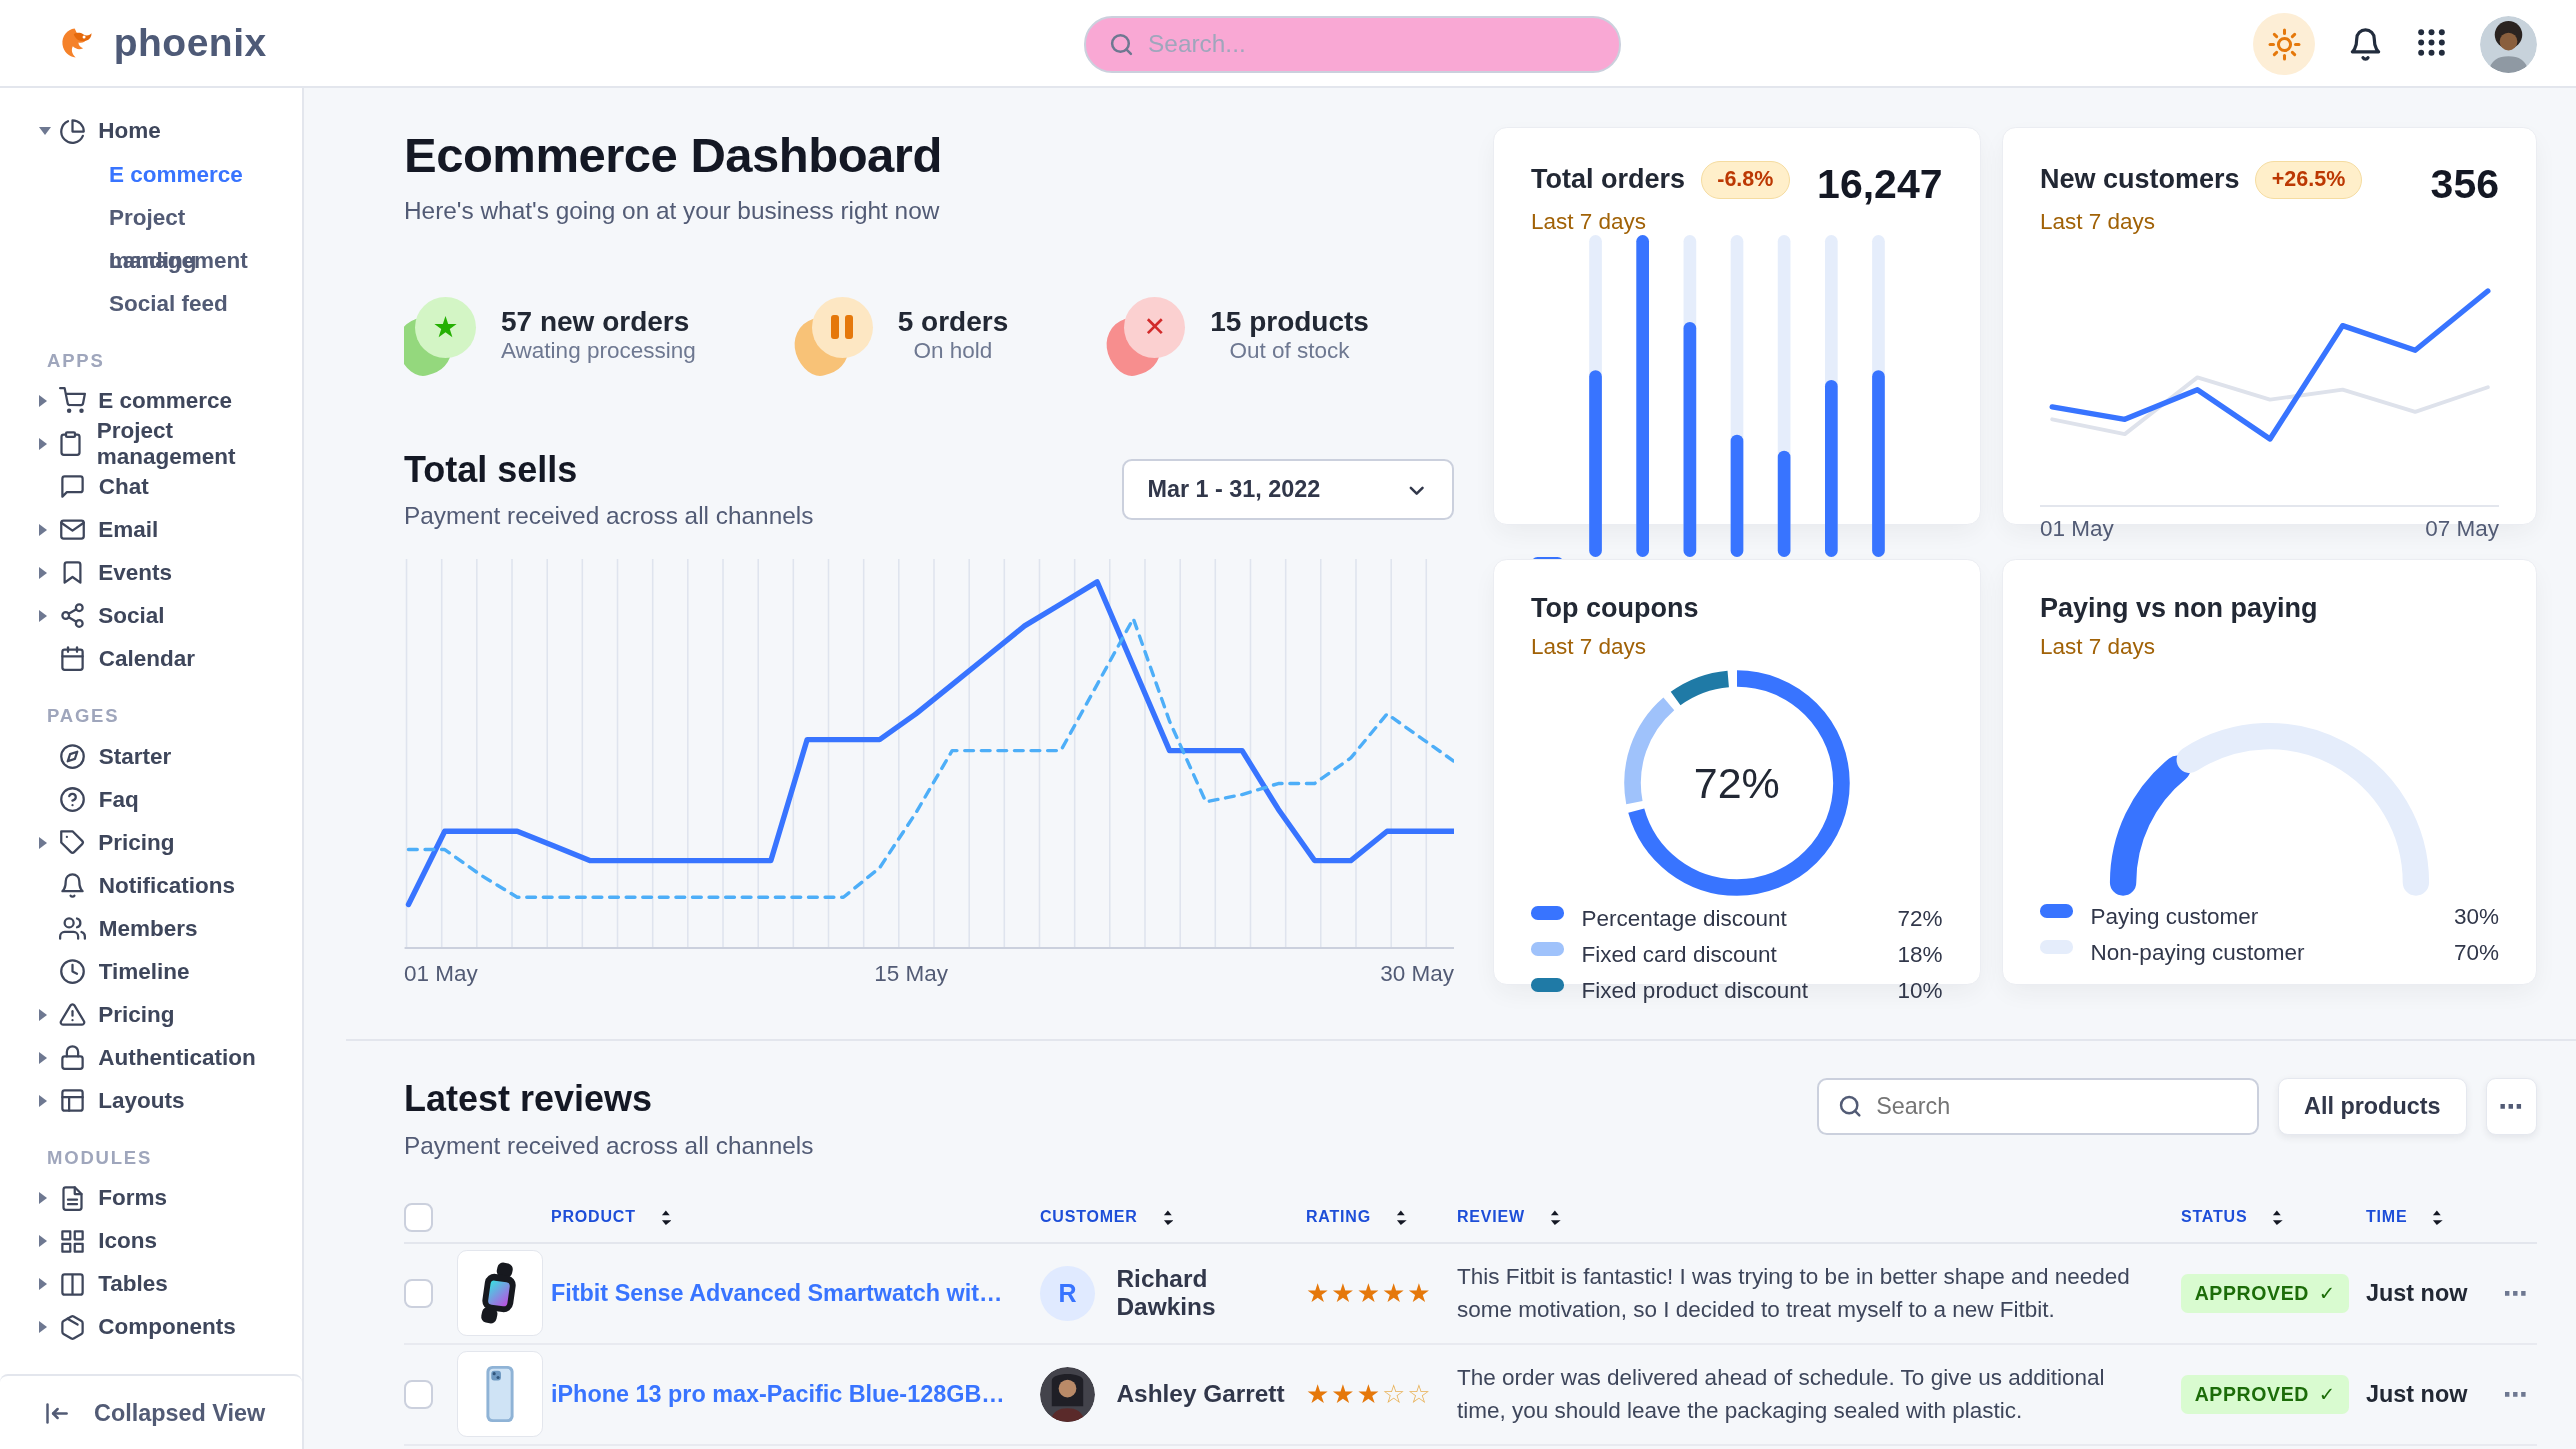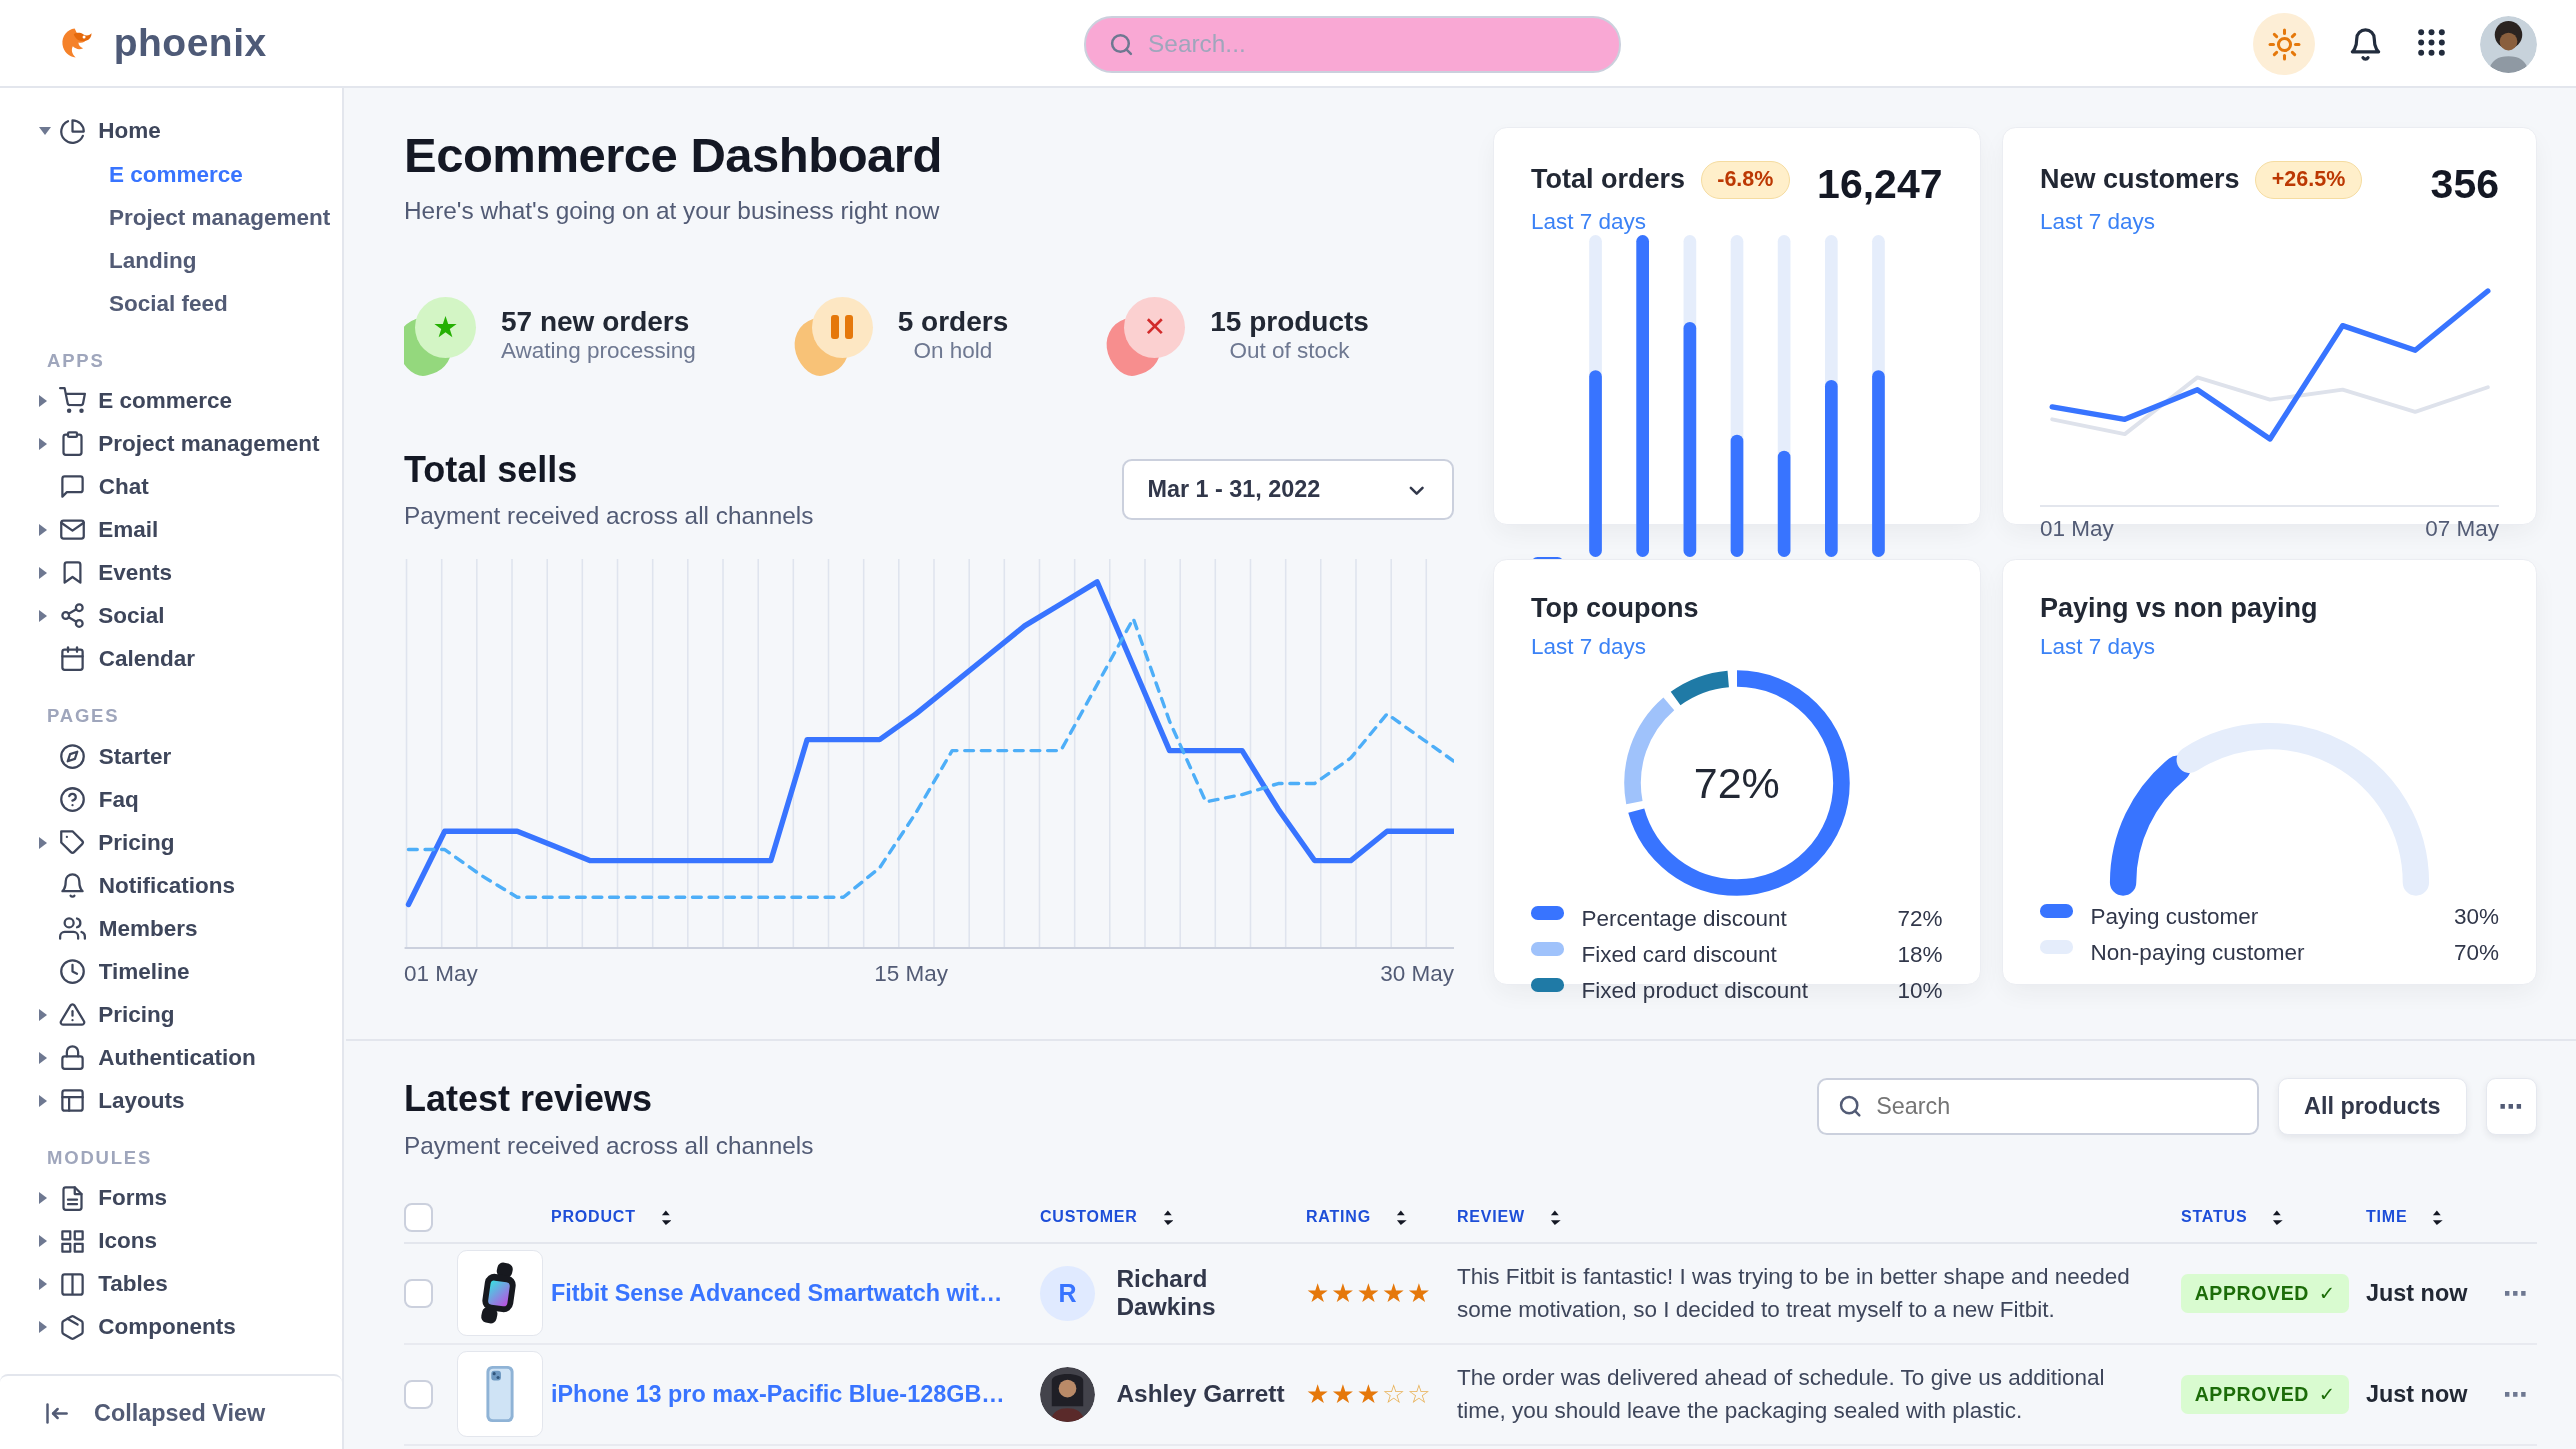--- a/index.html
+++ b/index.html
@@ -14,21 +14,21 @@
   .nav-search { position:absolute; left:1084px; top:15.6px; width:537px; height:57px; border:2px solid #cbd0dd;
                 border-radius:28px; background:#f9a8d4; display:flex; align-items:center; padding:0 23.4px; gap:13.7px; color:#9fa6bc; }
   .nav-search input { border:0; outline:0; font-size:24.4px; color:#525b75; width:100%; background:transparent; font-family:inherit; }
   .nav-search input::placeholder { color:#9fa6bc; }
   .nav-right { position:absolute; right:39px; top:0; height:88px; display:flex; align-items:center; gap:33px; }
   .sun-wrap { width:62px; height:62px; border-radius:50%; background:#fdeed6; display:flex; align-items:center; justify-content:center; color:#e5780b; cursor:pointer; }
   .nav-ic { color:#222c3d; cursor:pointer; display:flex; }
   .avatar-nav { width:57px; height:57px; border-radius:50%; overflow:hidden; cursor:pointer; }
 
   
-  .sidebar { position:absolute; top:88px; left:0; bottom:0; width:344px; background:#fff; border-right:2px solid #e3e6ed; z-index:5;padding-left:39px; }
+  .sidebar { position:absolute; top:88px; left:0; bottom:0; width:304px; background:#fff; border-right:2px solid #e3e6ed; z-index:5;padding-left:39px; }
   .side-scroll { position:absolute; top:0; left:0; right:0; bottom:76px; overflow:hidden; padding-top:21.5px; }
   .side-item { display:flex; align-items:center; height:43px; padding-left:39px; font-size:22.5px; font-weight:600;
                color:#3e465b; cursor:pointer; }
   .side-item .caret { width:19.5px; display:flex; align-items:center; }
   .side-item.no-caret { padding-left:59px; }
   .side-item .ic { margin-right:12.7px; flex:0 0 auto; }
   .caret-r { width:0; height:0; border-top:6.8px solid transparent; border-bottom:6.8px solid transparent; border-left:8.8px solid #6e7891; }
   .caret-d { width:0; height:0; border-left:6.8px solid transparent; border-right:6.8px solid transparent; border-top:8.8px solid #6e7891; }
   .side-sub { display:block; height:43px; line-height:43px; padding-left:109px; font-size:22.5px; font-weight:600; color:#525b75; cursor:pointer; }
   .side-sub.active { color:#3874ff; }
@@ -63,21 +63,21 @@
 
   
   .cards { display:grid; grid-template-columns:1fr 1fr; gap:21.5px; }
   .card { background:#fff; border:1px solid #ebedf2; border-radius:13.7px; padding:33px 37px 29px;
           box-shadow:0 9.8px 27px -5.9px rgba(36,40,46,.07); display:flex; flex-direction:column; }
   .card.h1r { height:398px; } .card.h2r { height:426px; }
   .card-top { display:flex; justify-content:space-between; align-items:flex-start; }
   .card-title-row { display:flex; align-items:center; gap:15.6px; }
   .card-title { font-size:27px; font-weight:700; color:#222834; }
   .badge { font-size:21.5px; font-weight:700; color:#bc3803; background:#ffefca; border:1px solid #f5dca0; border-radius:975px; padding:4.9px 15.6px 5.9px; }
-  .card-period { margin-top:9.8px; font-size:22.5px; color:#3b82f6; }
+  .card-period { margin-top:9.8px; font-size:22.5px; color:#a16207; }
   .card-value { font-size:41px; font-weight:700; color:#141824; }
   .card-chart { flex:1; display:flex; align-items:center; justify-content:center; position:relative; }
   .legend { margin-top:auto; }
   .legend-row { display:flex; align-items:flex-start; height:36px; font-size:22.5px; color:#31374a; }
   .legend-pill { width:33px; height:13.7px; border-radius:6.8px; margin-right:17.6px; flex:0 0 auto; }
   .legend-label { flex:1; }
   .legend-val { font-weight:400; color:#31374a; }
   .axis-line { border-top:2px solid #e3e6ed; margin-top:2px; }
   .nc-labels { display:flex; justify-content:space-between; font-size:22.5px; color:#525b75; margin-top:9.8px; }
   .donut-center { position:absolute; left:50%; top:50%; transform:translate(-50%,-50%); font-size:43px; color:#222834; }

